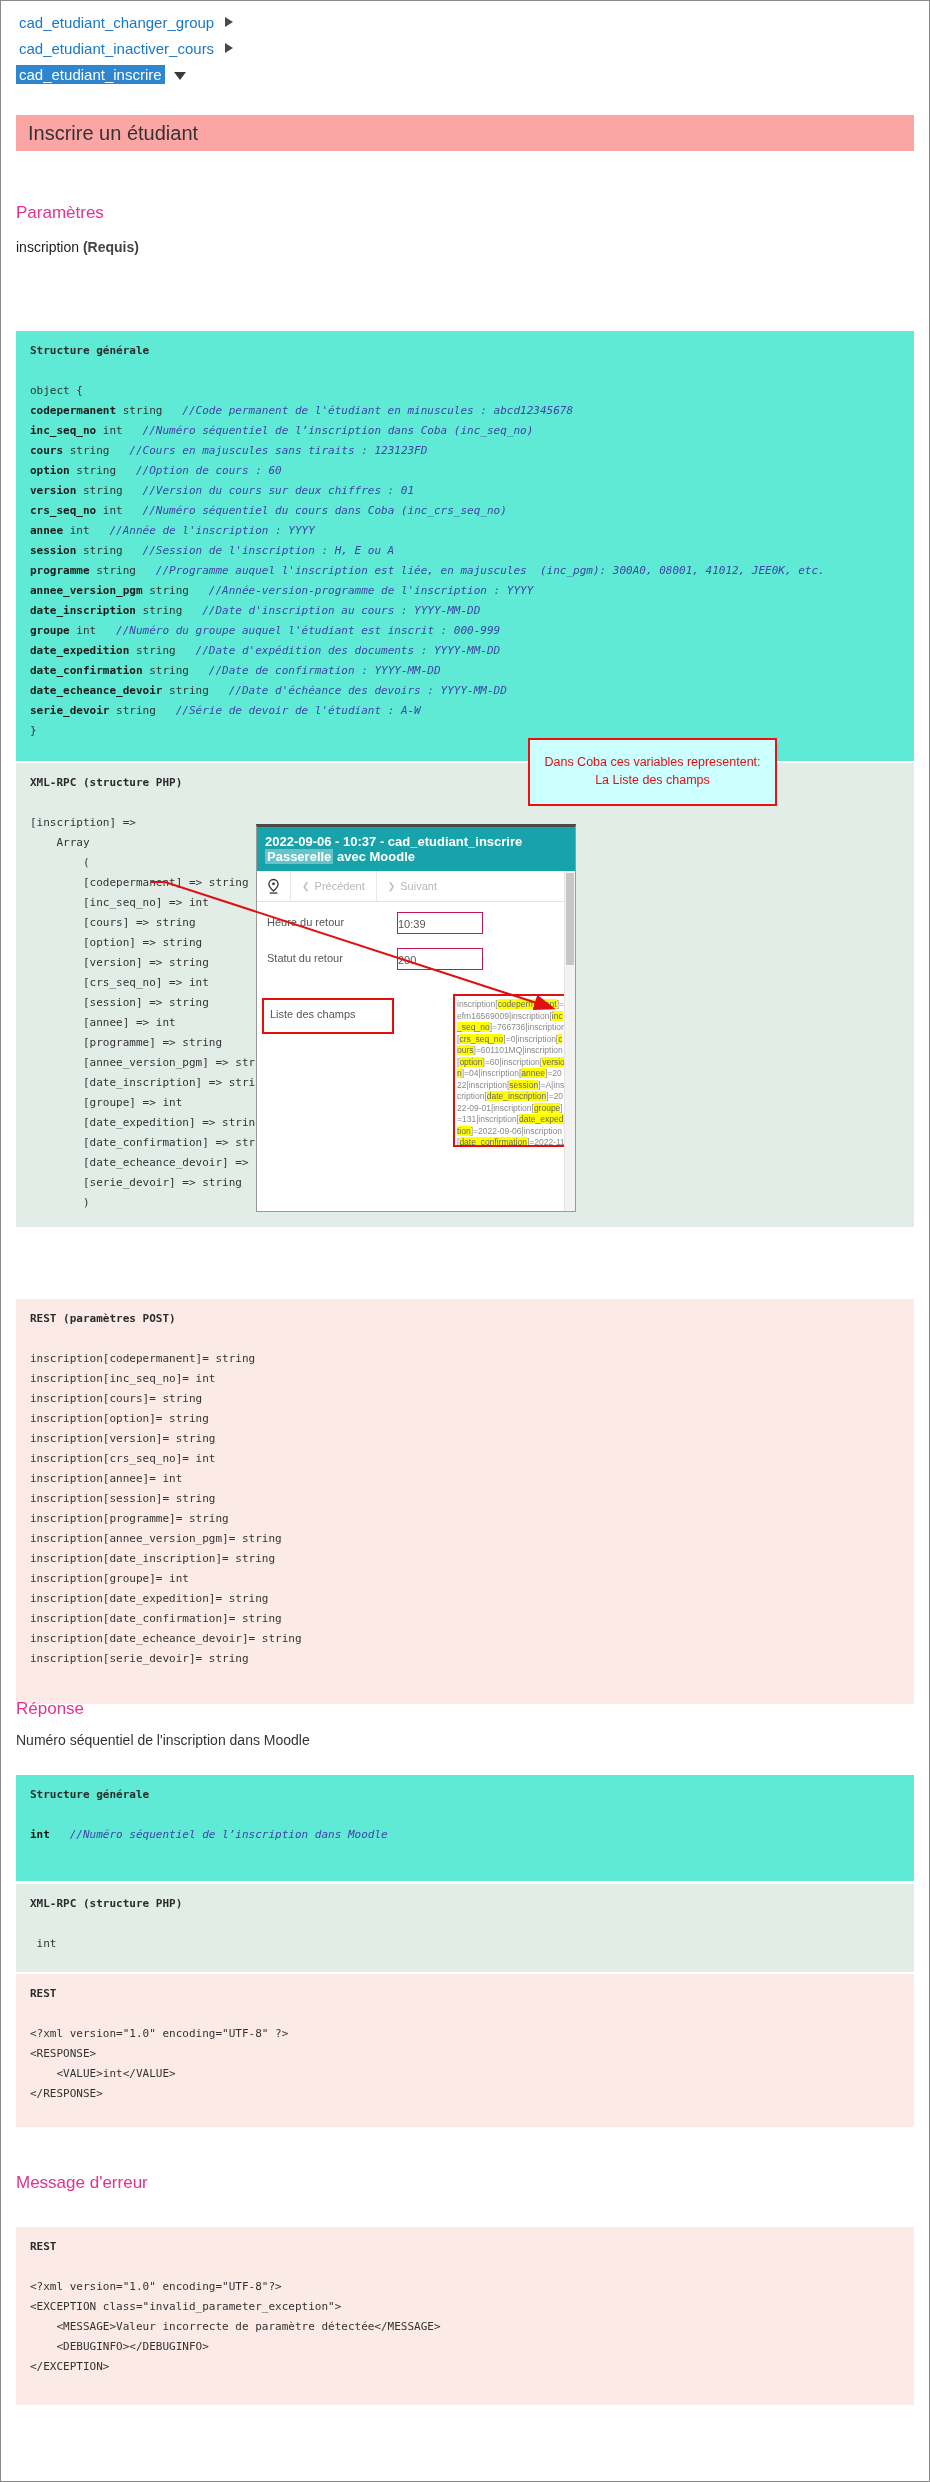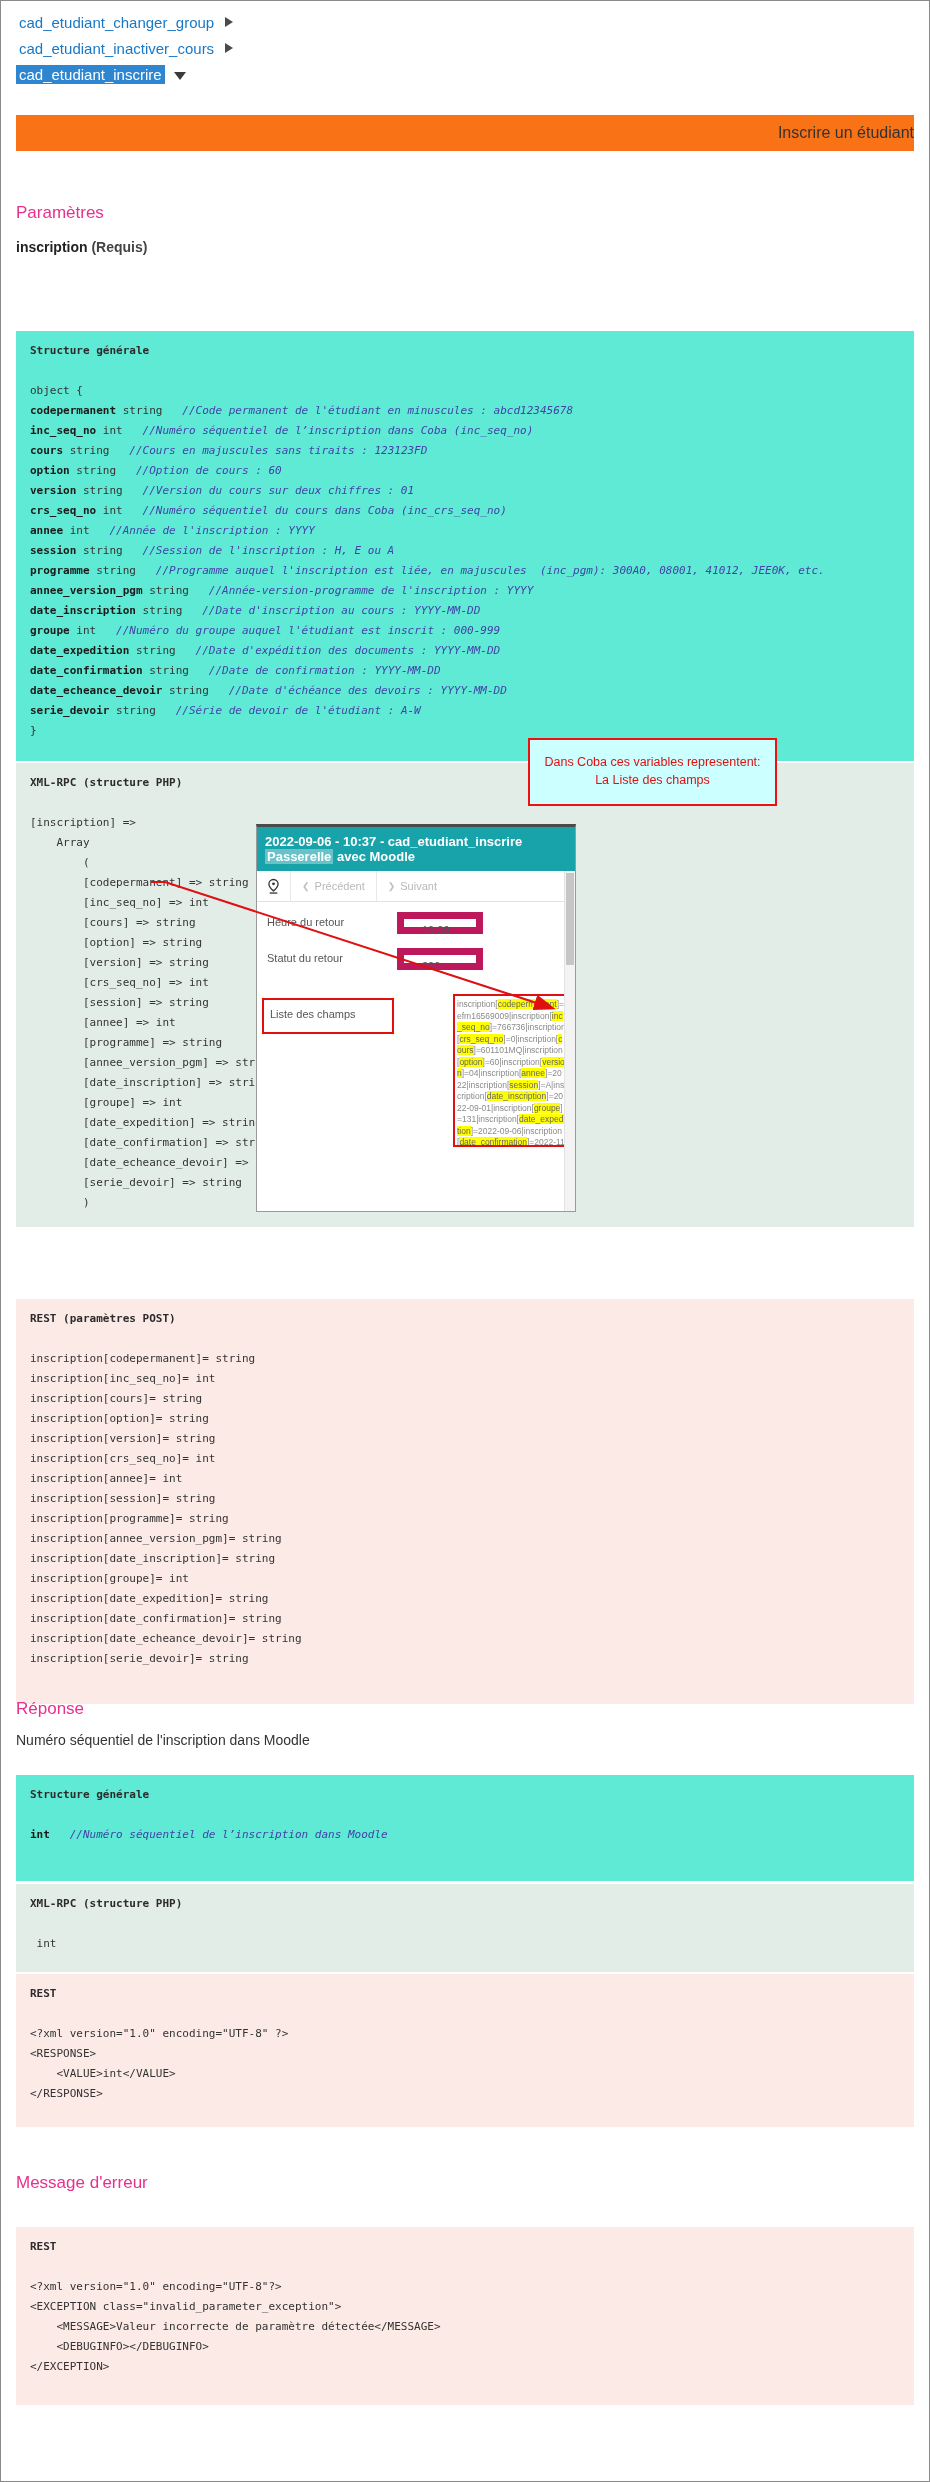--- a/index.html
+++ b/index.html
@@ -10,25 +10,25 @@
   }
   
   .nav { position:absolute; left:15px; top:8px; }
   .nav-row { display:flex; align-items:center; height:26px; }
   .nav-label { font-weight:normal; font-size:15px; color:#1878c8; padding:1px 3px; }
   .nav-label.selected { background:#2e86d0; color:#ffffff; }
   .tri-right { width:0; height:0; border-left:8px solid #4a4a4a; border-top:5px solid transparent; border-bottom:5px solid transparent; margin-left:8px; }
   .tri-down  { width:0; height:0; border-top:8px solid #3a3a3a; border-left:6px solid transparent; border-right:6px solid transparent; margin-left:9px; margin-top:3px; }
   
   .titlebar { position:absolute; left:15px; right:15px; top:114px; height:36px;
-    background:#f97316; line-height:36px; padding-left:12px; font-size:16px; color:#333; box-sizing:border-box;text-align:right; }
+    background:#fca5a5; line-height:36px; padding-left:12px; font-size:20px; color:#333; box-sizing:border-box; }
   
   .section-h { position:absolute; left:15px; color:#e8308e; font-size:17px; font-weight:400; }
   .param-line { position:absolute; left:15px; top:238px; font-size:14px; color:#222; }
-  .param-line b { font-weight:bold; }
+  .param-line b { font-weight:normal; }
   .param-req { color:#444; font-weight:700; }
   .resp-sub { position:absolute; left:15px; top:1731px; font-size:14px; color:#333; }
   
   .code-box { position:absolute; left:15px; right:15px; box-sizing:border-box;
     padding:10px 14px; font-family:"DejaVu Sans Mono", monospace; font-size:11px;
     line-height:20px; color:#333; }
   .yellow  { background:#5eead4; }
   .green   { background:#e3ede8; }
   .pinkbox { background:#fbeae6; }
   .box-title { font-weight:bold; color:#2b2b2b; }
@@ -44,21 +44,21 @@
     font-weight:bold; line-height:15px; white-space:nowrap; overflow:hidden; }
   .ss-hl { background:rgba(255,255,255,0.35); padding:0 2px; }
   .ss-toolbar { display:flex; align-items:center; height:30px; border-bottom:1px solid #e2e2e2; }
   .ss-pin { margin:0 10px; display:flex; align-items:center; }
   .ss-navbtn { display:flex; align-items:center; gap:5px; padding:0 11px; height:100%;
     border-left:1px solid #e8e8e8; color:#b8b8b8; font-size:11px; }
   .ss-chev { font-size:9px; color:#c0c0c0; }
   .ss-body { position:relative; height:276px; font-size:11px; color:#555; }
   .ss-label { position:absolute; left:10px; }
   .ss-input { position:absolute; left:140px; width:86px; height:22px; line-height:22px;
-    border:7px solid #be185d; padding-left:18px; box-sizing:border-box; color:#555; background:#fff; }
+    border:1px solid #be185d; padding-left:0; box-sizing:border-box; color:#555; background:#fff; }
   .ss-champs-label { position:absolute; left:5px; top:96px; width:132px; height:36px;
     border:2px solid #e01010; box-sizing:border-box; padding:8px 0 0 6px; }
   .ss-champs-value { position:absolute; left:196px; top:92px; width:117px; height:153px;
     border:2px solid #e01010; box-sizing:border-box; padding:3px 2px; font-size:8.5px;
     line-height:11.5px; color:#8a8a8a; word-break:break-all; overflow:hidden; background:#fff; }
   .hl { background:#ffff00; color:#666; }
   .ss-scroll { position:absolute; right:0; top:44px; bottom:0; width:10px;
     background:#f3f3f3; border-left:1px solid #e3e3e3; }
   .ss-thumb { margin:2px 1px 0 1px; height:92px; background:#c6c6c6; }
   

